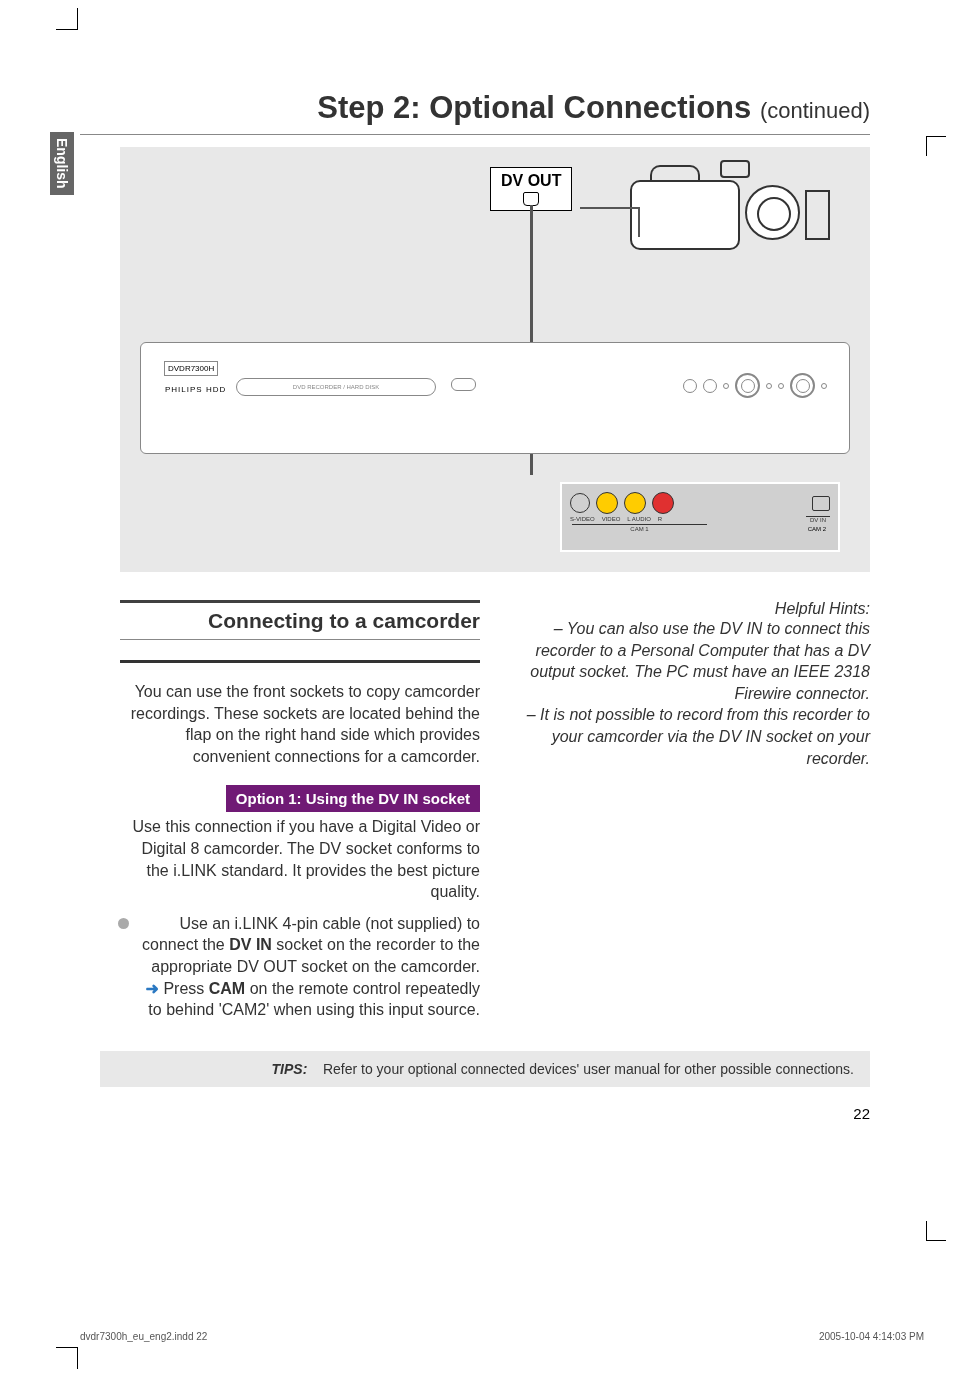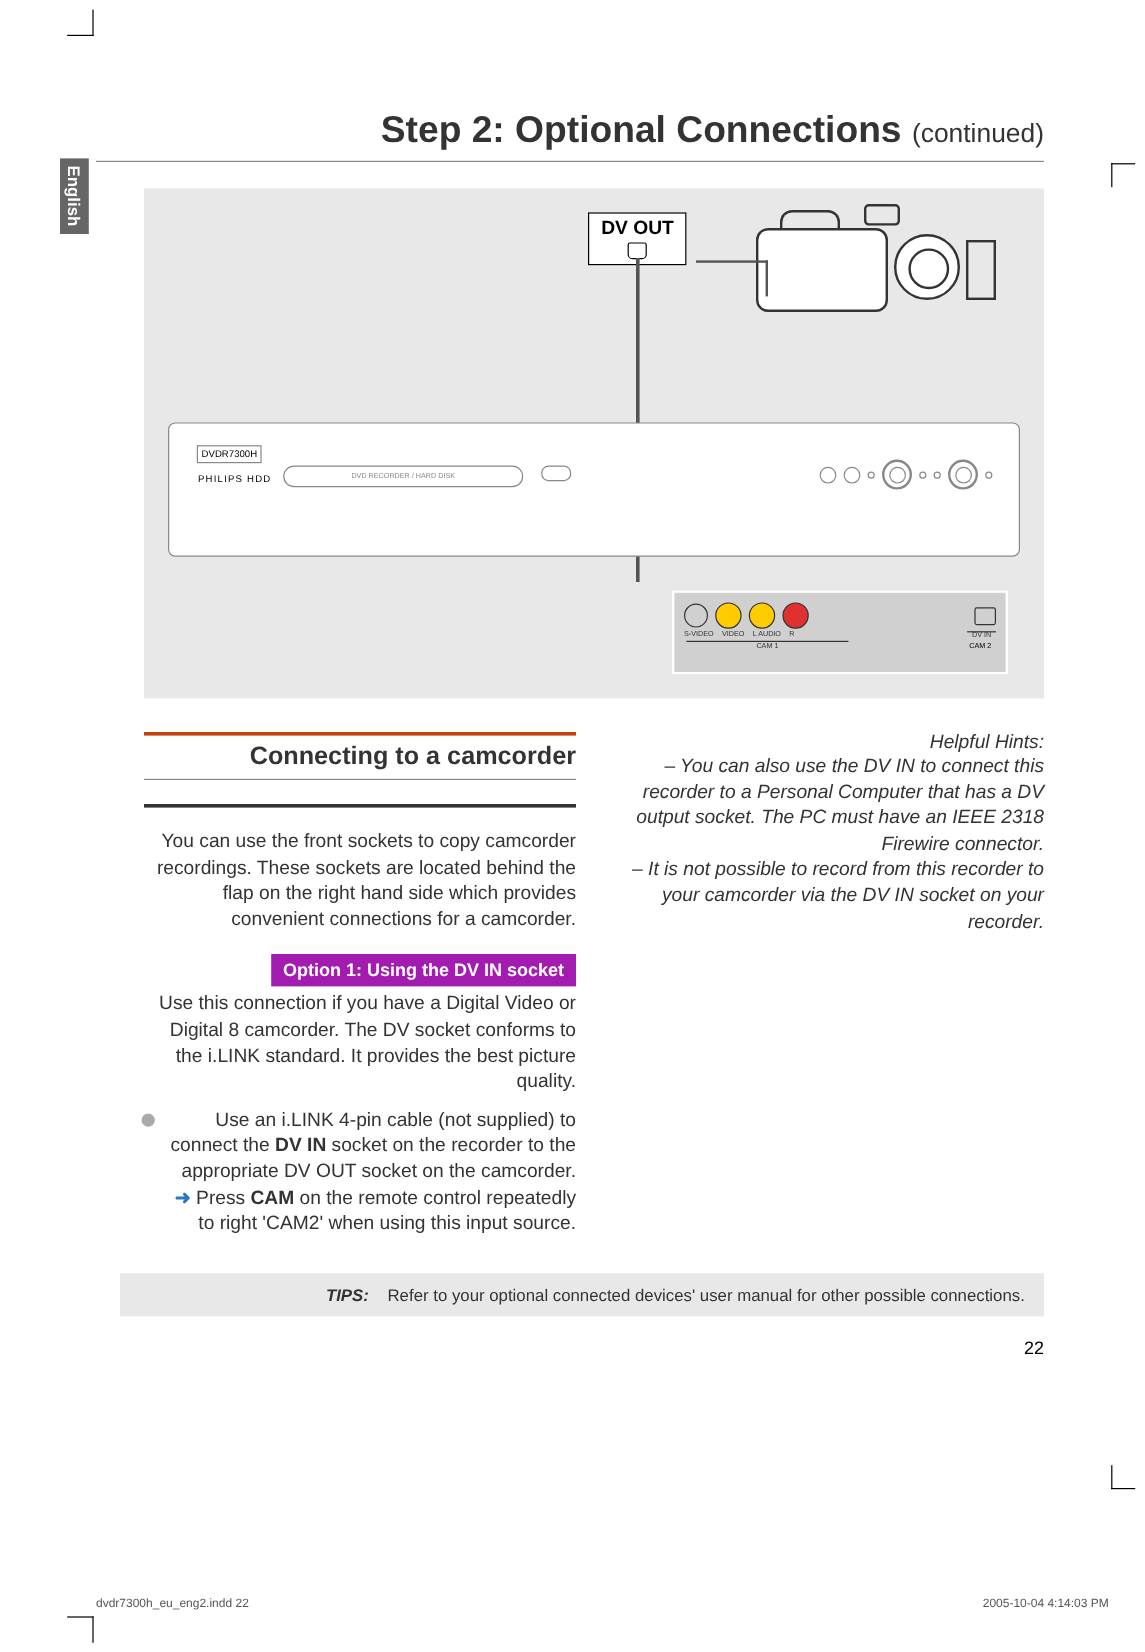--- a/index.html
+++ b/index.html
@@ -10,21 +10,21 @@
     .crop-mark-bl { position: absolute; bottom: 8px; left: 56px; width: 22px; height: 22px; border-right: 1px solid #000; border-top: 1px solid #000; }
     .crop-mark-br { position: absolute; bottom: 136px; right: 8px; width: 20px; height: 20px; border-left: 1px solid #000; border-bottom: 1px solid #000; }
     
     .page { position: absolute; top: 60px; left: 80px; width: 790px; text-align: right; }
     
     .title { font-size: 31px; font-weight: bold; color: #333; padding-bottom: 8px; border-bottom: 1px solid #888; margin-top: 30px; }
     .title-sub { font-size: 22px; font-weight: normal; }
     
     .sidebar-tab { position: absolute; top: 72px; left: -30px; background: #666; color: #fff; font-weight: bold; font-size: 14px; writing-mode: vertical-rl; padding: 6px 4px; }
     
-    .diagram-box { background: #e8e8e8; margin-top: 22px; margin-left: 40px; height: 425px; position: relative; }
+    .diagram-box { background: #e8e8e8; margin-top: 12px; margin-left: 40px; height: 425px; position: relative; }
     
     .dvout-label { position: absolute; top: 20px; left: 370px; background: #fff; border: 1px solid #000; padding: 4px 10px; font-weight: bold; font-size: 16px; display: flex; flex-direction: column; align-items: center; gap: 2px; }
     .dvout-port { width: 16px; height: 14px; border: 1.5px solid #000; border-radius: 2px 2px 4px 4px; }
     
     .camcorder { position: absolute; top: 18px; left: 510px; width: 170px; height: 100px; }
     .cam-body { width: 110px; height: 70px; border: 2px solid #333; border-radius: 10px; position: absolute; left: 0; top: 15px; background: #fff; }
     .cam-lens { width: 55px; height: 55px; border: 2px solid #333; border-radius: 50%; position: absolute; right: 0; top: 20px; background: #fff; }
     .cam-lens::after { content: ''; position: absolute; width: 30px; height: 30px; border: 2px solid #333; border-radius: 50%; top: 10px; left: 10px; }
     .cam-handle { position: absolute; top: 0; left: 20px; width: 50px; height: 20px; border: 2px solid #333; border-top-left-radius: 10px; border-top-right-radius: 10px; border-bottom: none; }
     .cam-shutter { position: absolute; top: -5px; left: 90px; width: 30px; height: 18px; border: 2px solid #333; border-radius: 4px; }
@@ -49,26 +49,26 @@
     .fp-port { width: 20px; height: 20px; border-radius: 50%; border: 1.5px solid #333; }
     .fp-yellow { width: 22px; height: 22px; border-radius: 50%; background: #ffcc00; border: 1px solid #333; }
     .fp-red { width: 22px; height: 22px; border-radius: 50%; background: #e03030; border: 1px solid #333; }
     .fp-dvin { width: 18px; height: 15px; border: 1.5px solid #333; border-radius: 2px; margin-left: auto; }
     .fp-labels { display: flex; font-size: 6px; gap: 7px; margin-top: 2px; color: #333; }
     .fp-labels2 { display: flex; font-size: 6px; justify-content: space-between; color: #333; border-top: 1px solid #333; margin-top: 1px; padding-top: 1px; }
     
     .columns { display: flex; gap: 30px; margin-top: 28px; margin-left: 40px; }
     .col { flex: 1; }
     
-    .section-heading { font-size: 21px; font-weight: bold; color: #333; border-top: 3px solid #c2410c; border-bottom: 1px solid #888; padding: 6px 0; margin-bottom: 20px; }
+    .section-heading { font-size: 21px; font-weight: bold; color: #333; border-top: 3px solid #404040; border-bottom: 1px solid #888; padding: 6px 0; margin-bottom: 20px; }
     .section-bottom-rule { border-top: 3px solid #333; margin-top: 2px; margin-bottom: 18px; }
     
     .body-text { font-size: 16px; line-height: 1.35; color: #333; margin-bottom: 18px; }
     
-    .option-banner { background: #a21caf; color: #fff; font-weight: bold; padding: 5px 10px; font-size: 15px; display: inline-block; }
+    .option-banner { background: #701a75; color: #fff; font-weight: bold; padding: 5px 10px; font-size: 15px; display: inline-block; }
     
     .bullet-item { position: relative; padding-left: 22px; font-size: 16px; line-height: 1.35; color: #333; margin-top: 10px; }
     .bullet-item::before { content: ''; position: absolute; left: -2px; top: 5px; width: 11px; height: 11px; background: #aaa; border-radius: 50%; }
     
     .arrow { color: #2a78c2; font-weight: bold; }
     .bold { font-weight: bold; }
     
     .hint-title { font-style: italic; font-size: 16px; color: #333; }
     .hint-body { font-style: italic; font-size: 16px; line-height: 1.35; color: #333; }
     
@@ -160,21 +160,21 @@
       
       <div class="body-text">You can use the front sockets to copy camcorder recordings. These sockets are located behind the flap on the right hand side which provides convenient connections for a camcorder.</div>
       
       <div class="option-banner">Option 1: Using the DV IN socket</div>
       
       <div class="body-text" style="margin-top:4px;margin-bottom:6px">Use this connection if you have a Digital Video or Digital 8 camcorder. The DV socket conforms to the i.LINK standard. It provides the best picture quality.</div>
       
       <div class="bullet-item">
         <span>Use an i.LINK 4-pin cable (not supplied) to connect the </span><span class="bold">DV IN</span><span> socket on the recorder to the appropriate DV OUT socket on the camcorder.</span>
         <br>
-        <span class="arrow">➜ </span><span>Press </span><span class="bold">CAM</span><span> on the remote control repeatedly to right 'CAM2' when using this input source.</span>
+        <span class="arrow">➜ </span><span>Press </span><span class="bold">CAM</span><span> on the remote control repeatedly to behind 'CAM2' when using this input source.</span>
       </div>
     </div>
 
     <div class="col">
       <div class="hint-title">Helpful Hints:</div>
       <div class="hint-body">– You can also use the DV IN to connect this recorder to a Personal Computer that has a DV output socket. The PC must have an IEEE 2318 Firewire connector.</div>
       <div class="hint-body">– It is not possible to record from this recorder to your camcorder via the DV IN socket on your recorder.</div>
     </div>
   </div>
 

